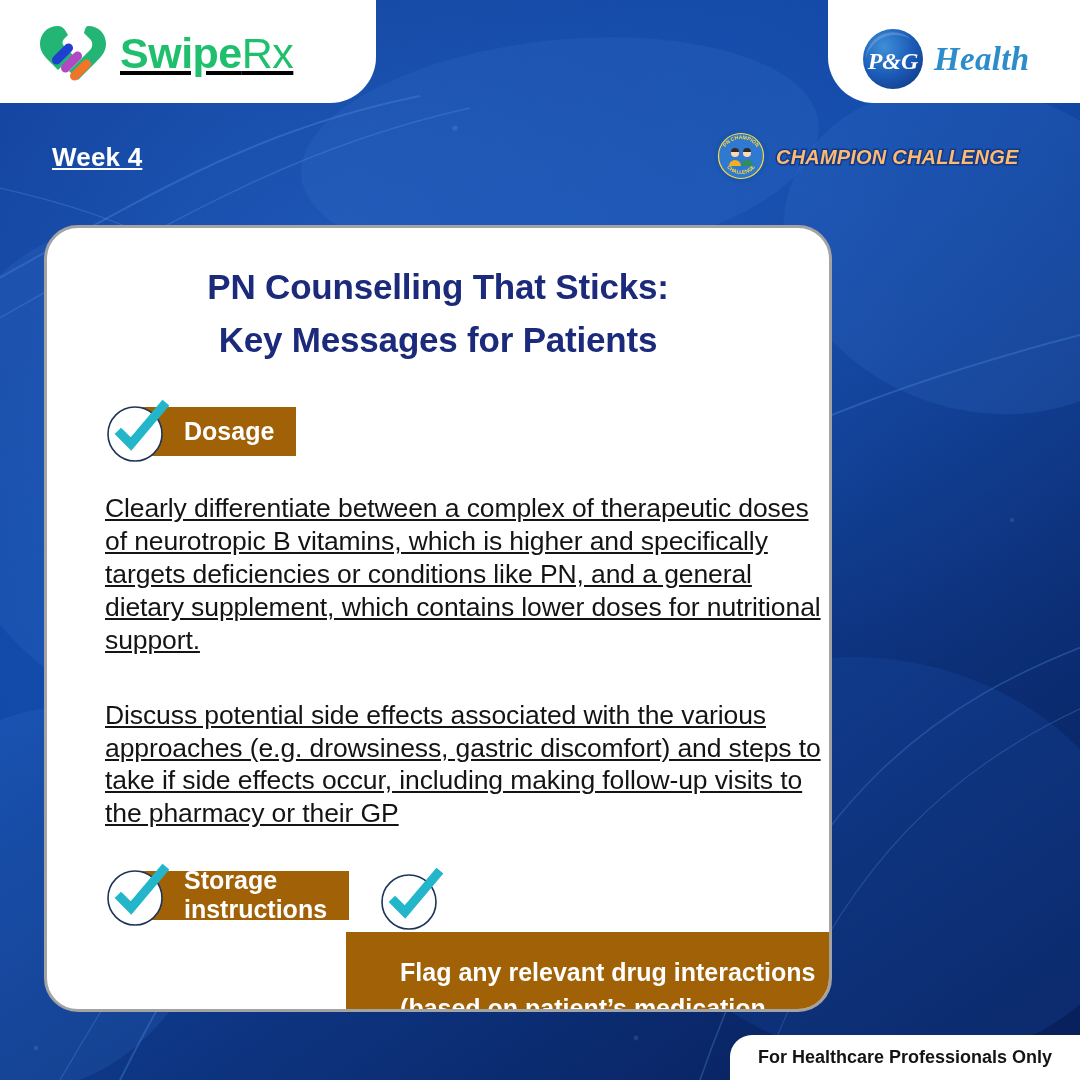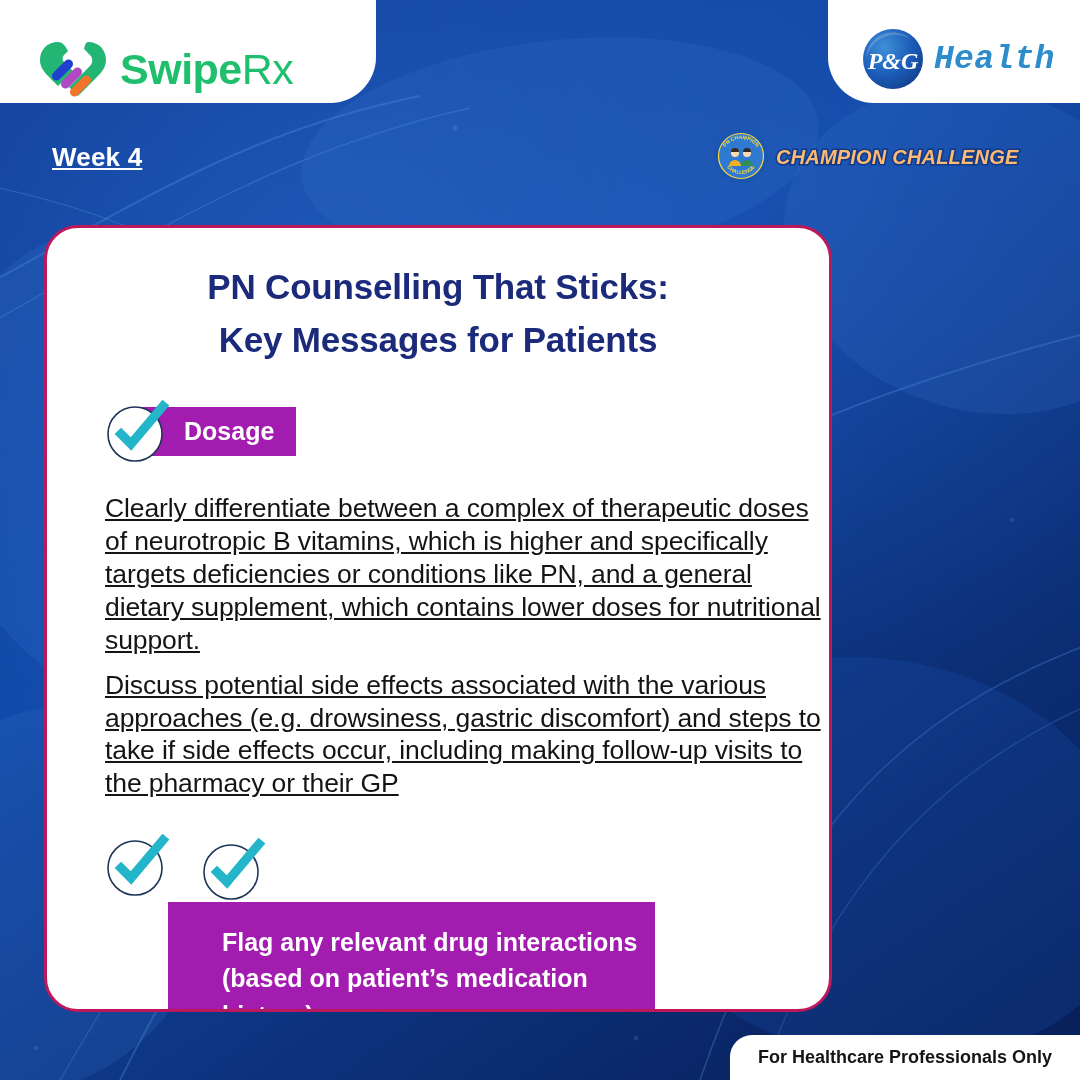--- a/index.html
+++ b/index.html
@@ -19,70 +19,70 @@
   .hdr-panel-left {
     position:absolute; top:0; left:0; width:376px; height:103px;
     background:#ffffff; border-bottom-right-radius:46px;
   }
   .hdr-panel-right {
     position:absolute; top:0; left:828px; width:252px; height:103px;
     background:#ffffff; border-bottom-left-radius:46px;
   }
 
   
-  .swiperx { position:absolute; top:38px; left:38px; display:flex; align-items:center; gap:12px; }
+  .swiperx { position:absolute; top:22px; left:38px; display:flex; align-items:center; gap:12px;text-decoration:underline; }
   .swiperx-mark { width:70px; height:62px; }
   .swiperx-word { font-size:43px; font-weight:bold; letter-spacing:-0.5px; line-height:1; }
   .sw-green { color:#1fbf6e; }
   .sw-rx { color:#1fbf6e; font-weight:500; }
 
   
   .pg { position:absolute; top:28px; left:862px; display:flex; align-items:center; gap:10px; }
   .pg-health {
     font-size:33px; font-style:italic; font-weight:600; color:#2d8ccb;
-    font-family:Liberation Mono, monospace; letter-spacing:0.3px;
+    font-family:Liberation Serif, serif; letter-spacing:0.3px;
   }
 
   
   .week {
     position:absolute; top:142px; left:52px; z-index:6;
     color:#ffffff; font-size:26px; font-weight:bold; letter-spacing:0.2px;text-decoration:underline;
   }
 
   
   .challenge { position:absolute; top:128px; left:713px; z-index:6; display:flex; align-items:center; gap:7px; }
   .challenge-badge { width:56px; height:56px; flex:0 0 56px; }
   .challenge-words { display:flex; flex-direction:column; line-height:1; }
   .ch-line { font-size:20px; font-style:italic; font-weight:bold; letter-spacing:0.2px;
              -webkit-text-stroke:3.2px #123a86; paint-order:stroke fill; }
   .ch-l1 { color:#ffd93d; }
   .ch-l2 { color:#fdba74; margin-top:2px; }
 
   
   .card {
     position:absolute; left:44px; top:225px; width:788px; height:787px;
-    background:#ffffff; border:3px solid #be185d; border-radius:34px;
+    background:#ffffff; border:3px solid #a3a3a3; border-radius:34px;
     z-index:6; overflow:hidden;
   }
 
   .card-title {
     text-align:center; color:#1b2a7a; font-weight:bold;
     font-size:35px; line-height:1.52; margin-top:32px; letter-spacing:-0.2px;
   }
 
   .body-wrap { padding:0 0 0 58px; }
 
   
   .badge { position:relative; display:flex; align-items:center; }
   .badge-check {
     position:relative; z-index:3; width:66px; height:66px; flex:0 0 66px;
   }
   .badge-bar {
     position:relative; margin-left:-33px; z-index:2;
-    background:#a21caf; color:#ffffff; font-weight:bold;
+    background:#a16207; color:#ffffff; font-weight:bold;
     display:flex; align-items:center;
   }
   .badge-bar span { padding-left:46px; padding-right:22px; }
 
   .badge-dosage .badge-bar { height:49px; font-size:25px; }
   .badge-side   .badge-bar { height:59px; font-size:25px; }
   .badge-storage .badge-bar { height:49px; font-size:25px; }
 
   .para {
     color:#141414; font-size:26.5px; line-height:1.24;
@@ -239,29 +239,32 @@
         <path d="M16 36 L 26 46 L 58 8" fill="none" stroke="#23b5c9" stroke-width="9" stroke-linecap="square" stroke-linejoin="miter"></path>
       </svg>
       <div class="badge-bar">
         <span>Dosage</span>
       </div>
     </div>
 
     <p class="para" style="margin-top:28px;">Clearly differentiate between a complex of therapeutic doses of neurotropic B vitamins, which is higher and specifically targets deficiencies or conditions like PN, and a general dietary supplement, which contains lower doses for nutritional support.</p>
 
 
-    <p class="para" style="margin-top:12px; max-width:830px;">Discuss potential side effects associated with the various approaches (e.g. drowsiness, gastric discomfort) and steps to take if side effects occur, including making follow-up visits to the pharmacy or their GP</p>
+    <p class="para" style="margin-top:42px; max-width:830px;">Discuss potential side effects associated with the various approaches (e.g. drowsiness, gastric discomfort) and steps to take if side effects occur, including making follow-up visits to the pharmacy or their GP</p>
 
     <div class="row-bottom" style="margin-top:32px;">
 
       <div class="badge badge-storage">
         <svg class="badge-check" viewBox="0 0 66 66">
           <circle cx="30" cy="36" r="27" fill="#ffffff" stroke="#1d3557" stroke-width="1.6"></circle>
           <path d="M16 36 L 26 46 L 58 8" fill="none" stroke="#23b5c9" stroke-width="9" stroke-linecap="square" stroke-linejoin="miter"></path>
         </svg>
+        <div class="badge-bar">
+          <span>Storage instructions</span>
+        </div>
       </div>
 
       <div class="badge-flag">
         <svg class="badge-check" viewBox="0 0 66 66">
           <circle cx="30" cy="36" r="27" fill="#ffffff" stroke="#1d3557" stroke-width="1.6"></circle>
           <path d="M16 36 L 26 46 L 58 8" fill="none" stroke="#23b5c9" stroke-width="9" stroke-linecap="square" stroke-linejoin="miter"></path>
         </svg>
         <div class="badge-bar">
           <span>Flag any relevant drug interactions (based on patient’s medication history)</span>
         </div>

